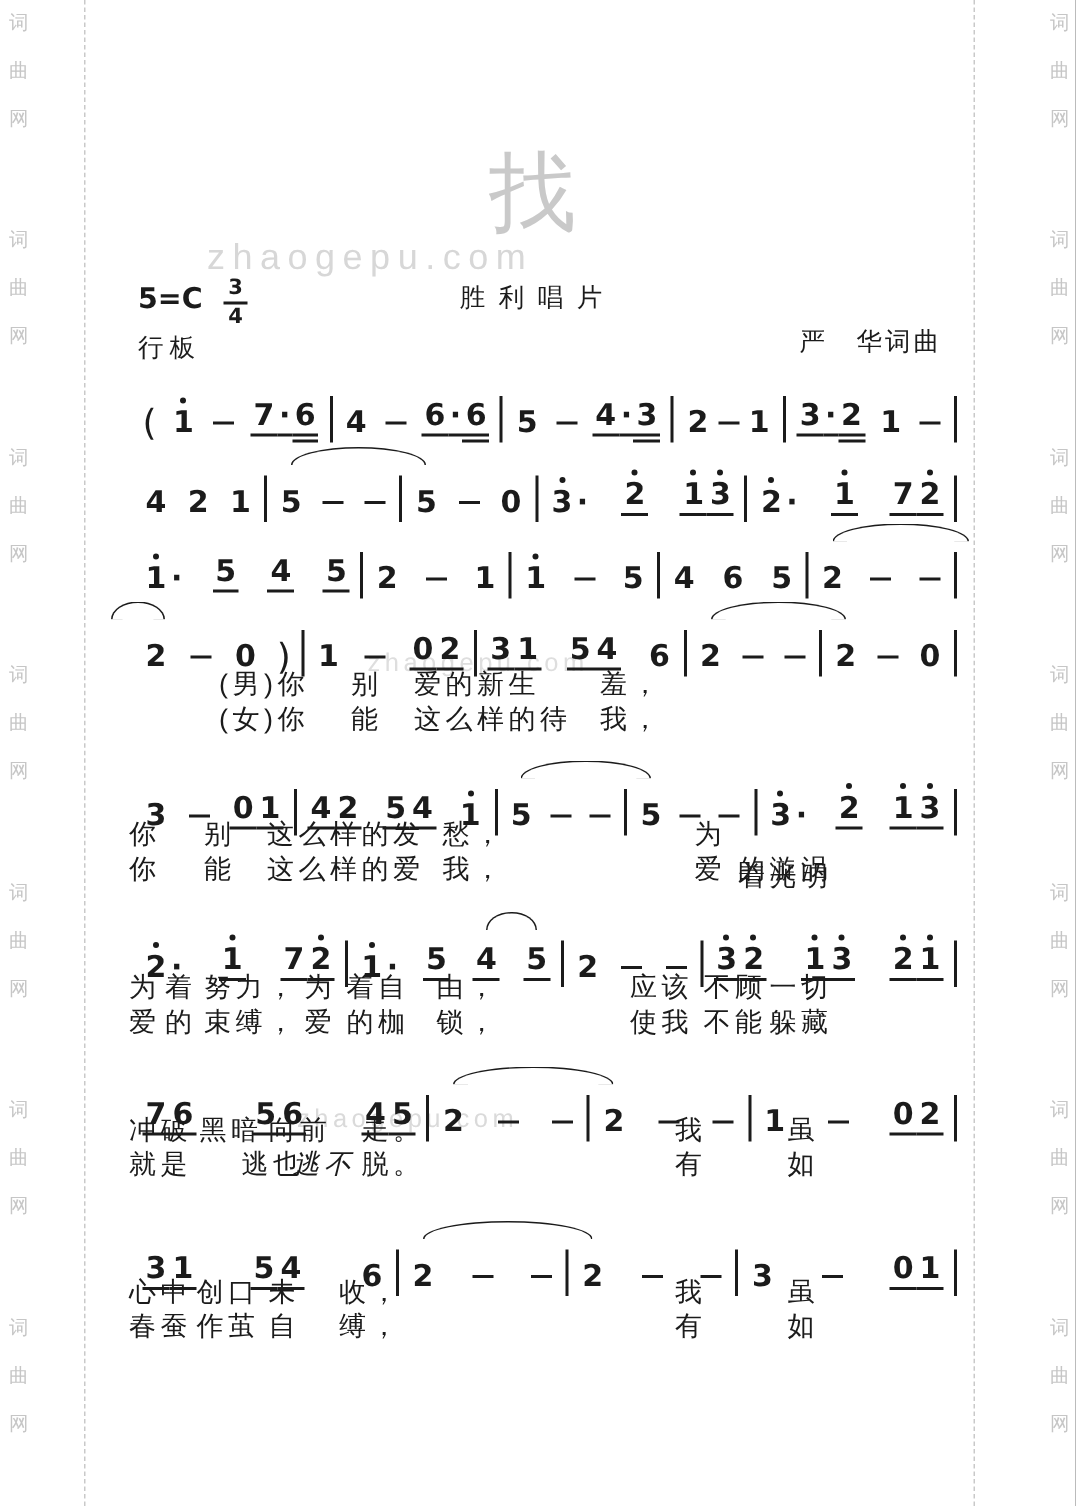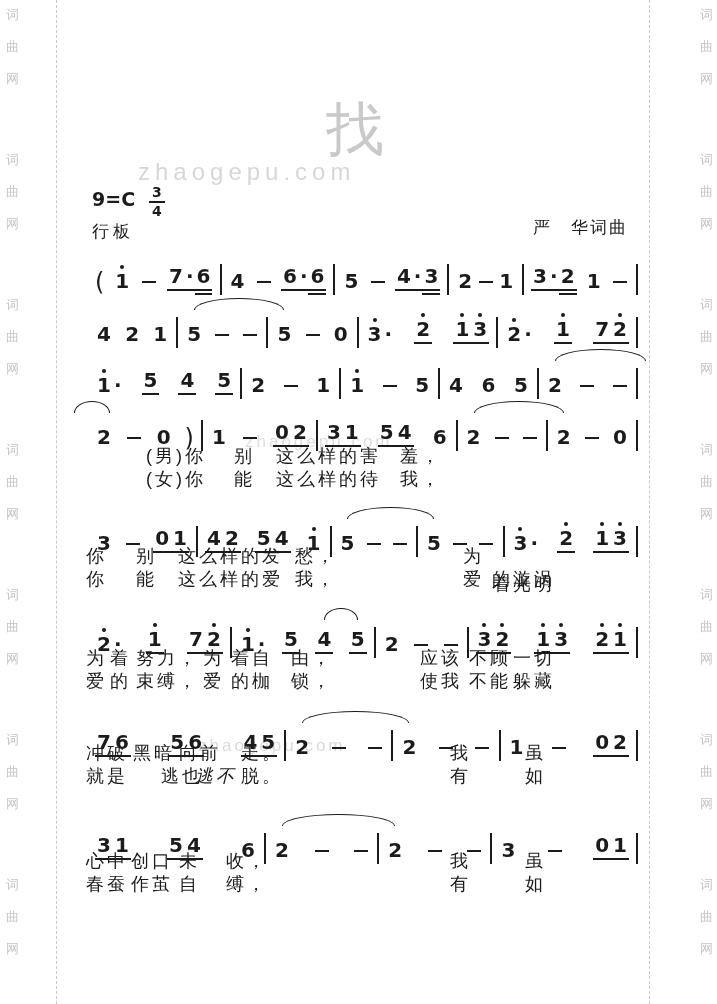--- a/index.html
+++ b/index.html
@@ -98,25 +98,26 @@
     </div>
   <div id="wm-floats">
       <span class="wmfloat" style="left: 138px; top: 160px; font-size: 24px; letter-spacing: 5px; color: rgb(215, 215, 215);">zhaogepu.com</span>
       <span class="wmfloat" style="left: 326px; top: 100px; font-size: 58px; letter-spacing: 0px; color: rgb(201, 201, 201);">找</span>
       <span class="wmfloat" style="left: 245px; top: 433px; font-size: 17px; letter-spacing: 3px; color: rgb(222, 222, 222);">zhaogepu.com</span>
       <span class="wmfloat" style="left: 198px; top: 737px; font-size: 17px; letter-spacing: 3px; color: rgb(218, 218, 218);">zhaogepu.com</span>
     </div>
 
 
   <div class="keysig">
-    <span>9=C</span><span class="frac">
+    <span>5=C</span><span class="frac">
         <span class="fn">3</span>
         <span class="fd">4</span>
       </span>
   </div>
+  <div class="rlabel">胜利唱片</div>
   <div class="tempo">行板</div>
   <div class="credits">严　华词曲</div>
 
   <div id="score">
       <div class="mline" style="top: 243px;">
         <div class="measure" style="flex-grow: 6;">
           <span class="cluster">
             <span class="paren">(</span>
           </span>
           <span class="cluster">
@@ -625,21 +626,21 @@
             <span class="note u1">1</span>
           </span>
         </div>
         <span class="barline"></span>
         <div class="tie" style="left: 193.961px; width: 113.203px;"></div>
       </div>
     </div>
 <div class="lrow" style="top: 446px;">
       <span class="lseg" style="left: 146px;">(男)你</span>
       <span class="lseg" style="left: 234px;">别</span>
-      <span class="lseg" style="left: 276px;">这么样的害</span>
+      <span class="lseg" style="left: 276px;">爱的新生</span>
       <span class="lseg" style="left: 400px;">羞，</span>
     </div>
     <div class="lrow" style="top: 469px;">
       <span class="lseg" style="left: 146px;">(女)你</span>
       <span class="lseg" style="left: 234px;">能</span>
       <span class="lseg" style="left: 276px;">这么样的待</span>
       <span class="lseg" style="left: 400px;">我，</span>
     </div>
     <div class="lrow" style="top: 546px;">
       <span class="lseg" style="left: 86px;">你</span>

